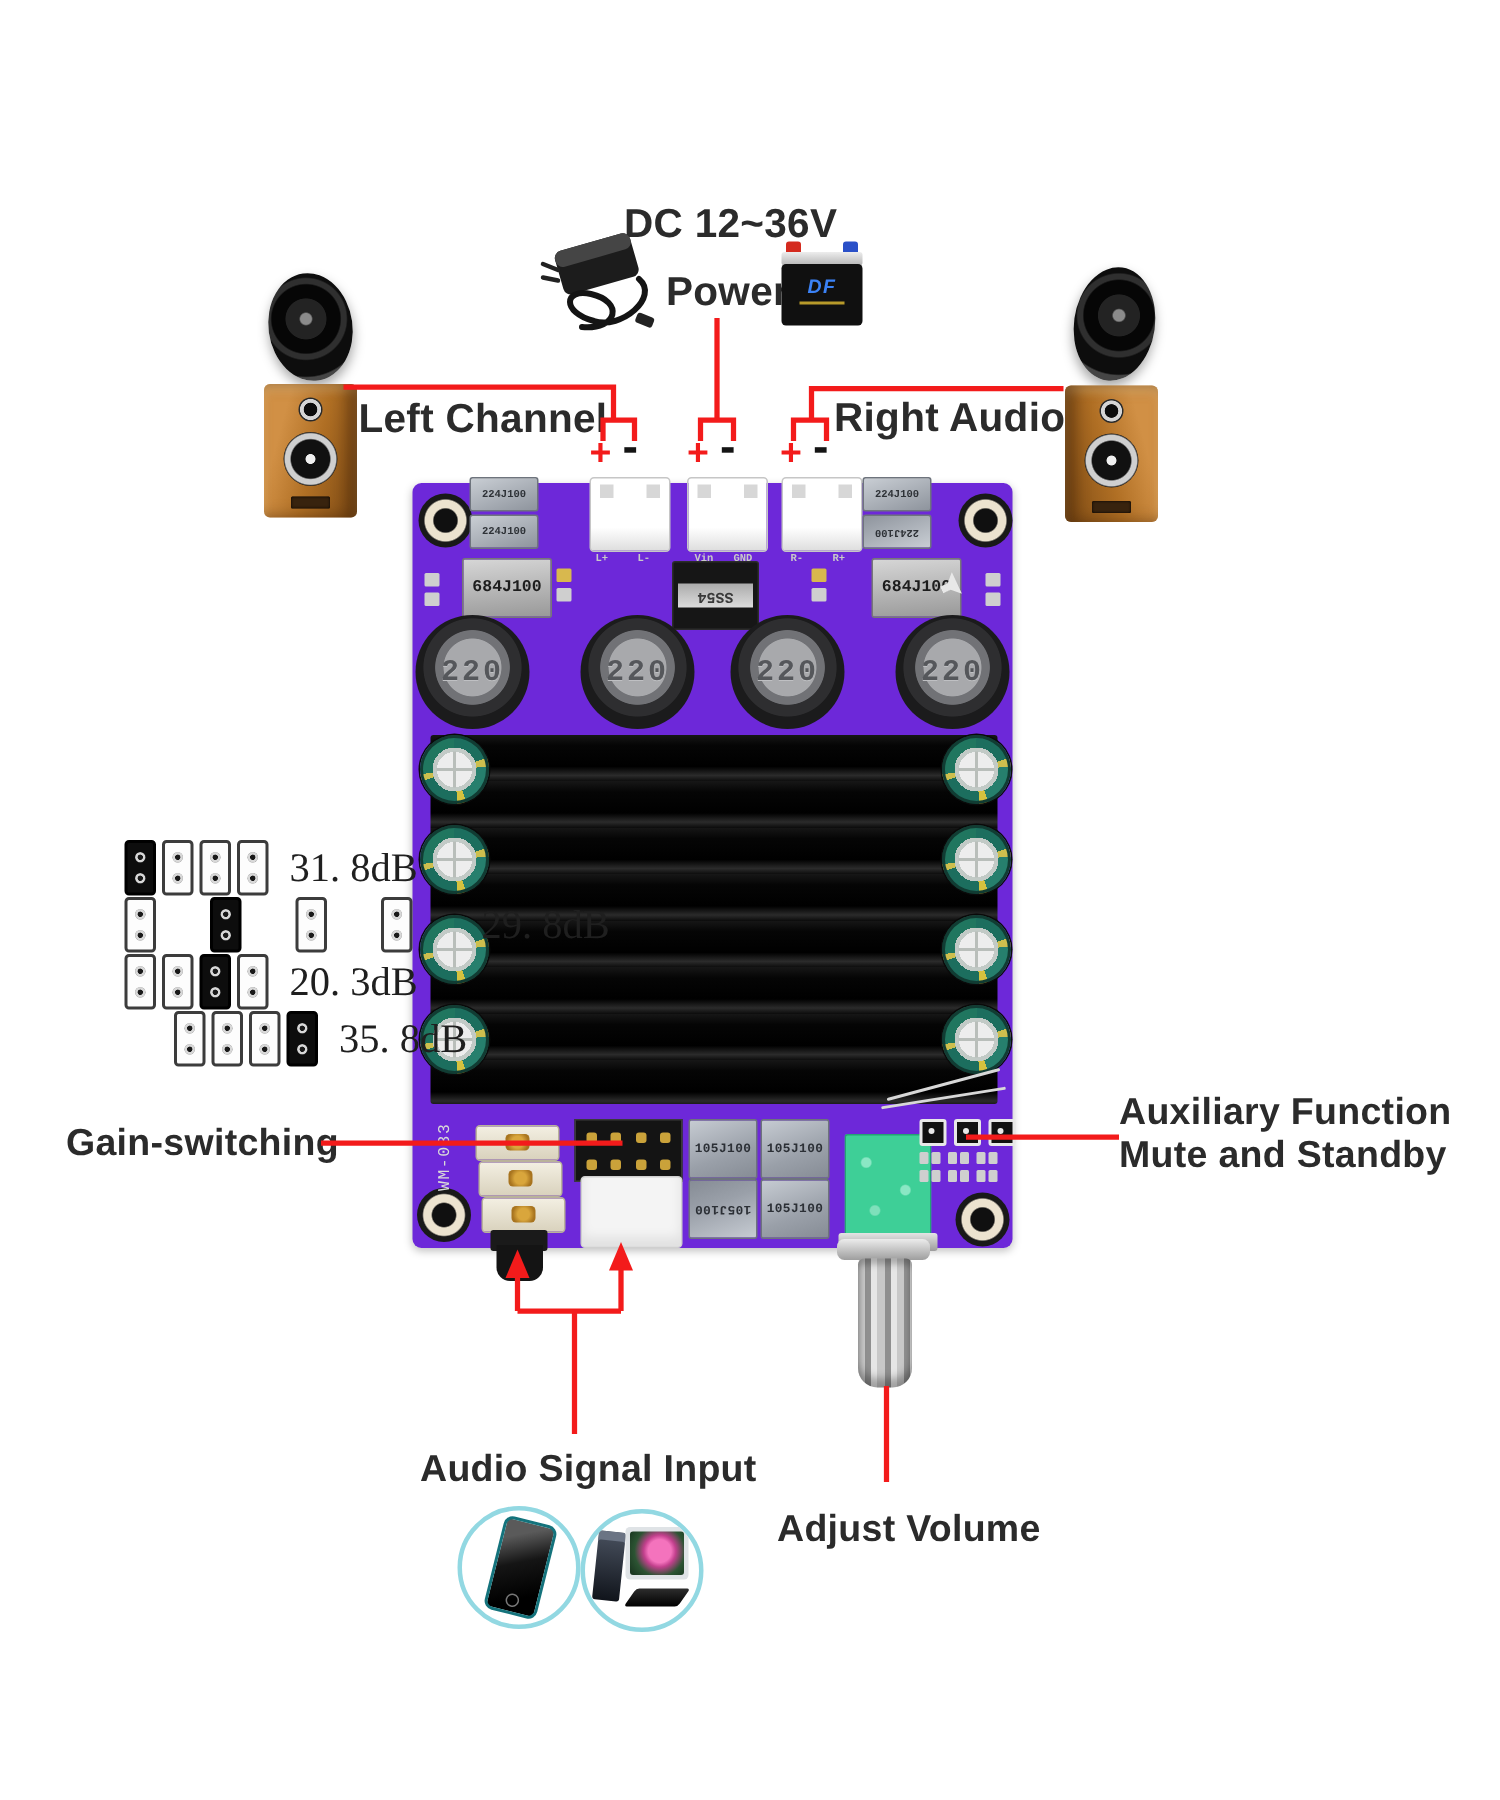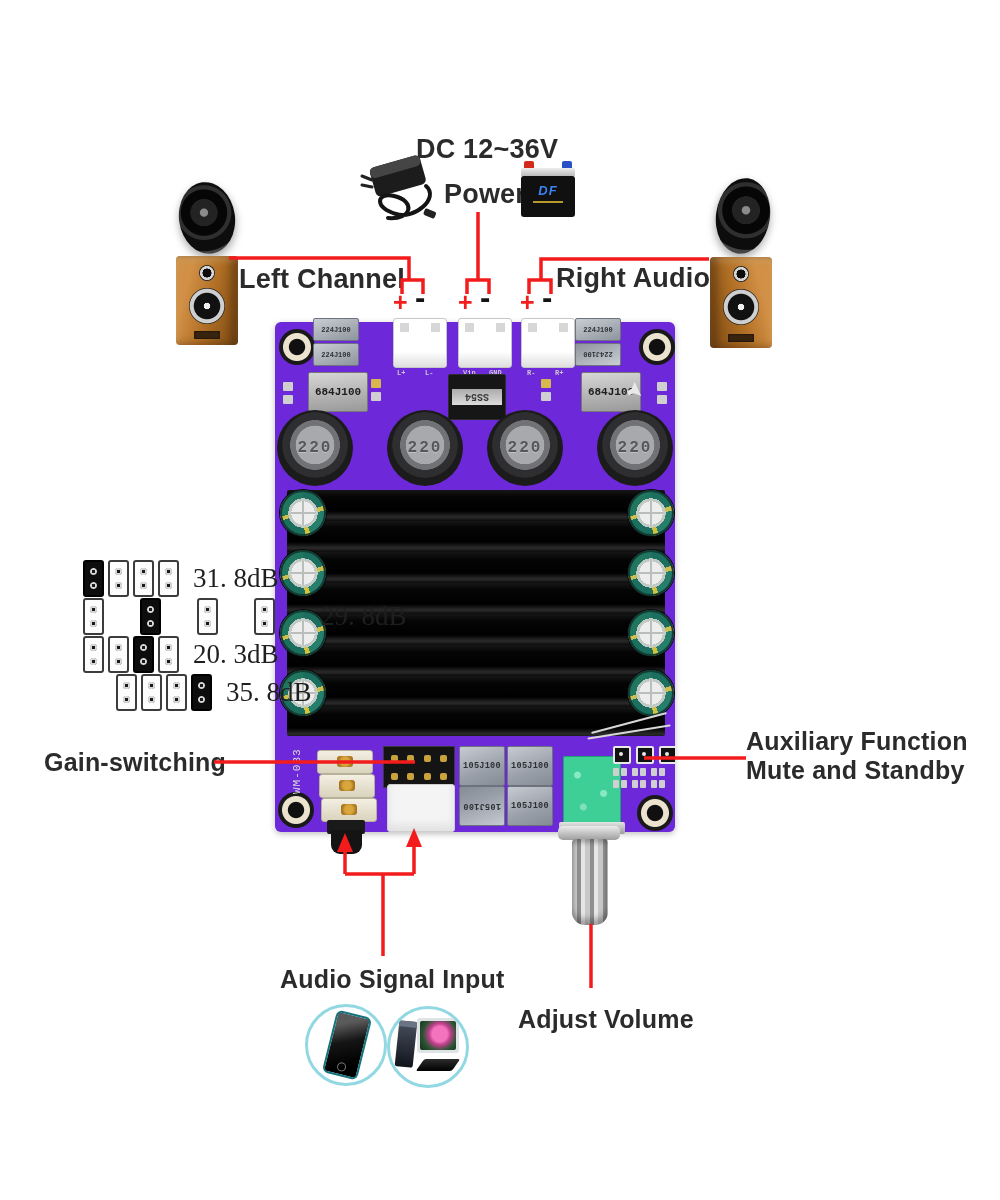--- a/index.html
+++ b/index.html
@@ -27,21 +27,21 @@
   .padpair{width:10px;height:26px;display:flex;flex-direction:column;gap:4px;}
   .padpair i{display:block;height:9px;background:#cfcfcf;border-radius:1px;}
   .padpair i.y{background:#d8b84e;}
   #ss54{left:173px;top:52px;width:56px;height:44px;background:#161616;border:1px solid #2c2c2c;border-radius:2px;}
   #ss54 .band{position:absolute;left:3px;top:14px;width:50px;height:16px;background:linear-gradient(#dcdcdc,#ababab);
         display:flex;align-items:center;justify-content:center;color:#3a3a3a;font-size:10px;font-weight:700;
         transform:rotate(180deg);}
   .inductor{width:76px;height:76px;border-radius:50%;display:flex;align-items:center;justify-content:center;
         background:radial-gradient(circle at 50% 46%, #a8a9ac 0 34%, #717276 35% 44%, #2e2e30 45% 58%,
                    #1b1b1c 59% 78%, #3c3c3e 79% 88%, #151515 89%);}
-  .inductor span{color:#55575b;font-size:16px;font-weight:700;letter-spacing:2px;text-shadow:0 1px 0 #bfc0c3;}
+  .inductor span{color:#55575b;font-size:20px;font-weight:700;letter-spacing:2px;text-shadow:0 1px 0 #bfc0c3;}
   #heatsink{left:12px;top:168px;width:378px;height:246px;
         background:repeating-linear-gradient(180deg,#161616 0px,#050505 7px,#000 21px,#2b2b2b 27px,#0b0b0b 31px);
         border-radius:2px;}
   .gcap{width:46px;height:46px;border-radius:50%;position:absolute;
         background:radial-gradient(circle at 50% 50%, #ededed 0 36%, #c2cac6 36% 45%, rgba(0,0,0,0) 45%),
         conic-gradient(#1c6e5e 0 70deg,#cdbf4e 70deg 85deg,#267f6d 85deg 160deg,#d4c23f 160deg 175deg,
                        #1c6e5e 175deg 250deg,#cdbf4e 250deg 262deg,#20765f 262deg 360deg);
         box-shadow:inset 0 0 0 2px #113c33, 0 0 0 1px #0a0a0a;}
   .gcap::after{content:'';position:absolute;left:50%;top:50%;width:24px;height:24px;transform:translate(-50%,-50%);
         background:linear-gradient(#b9beba,#b9beba) center/24px 2px no-repeat,

